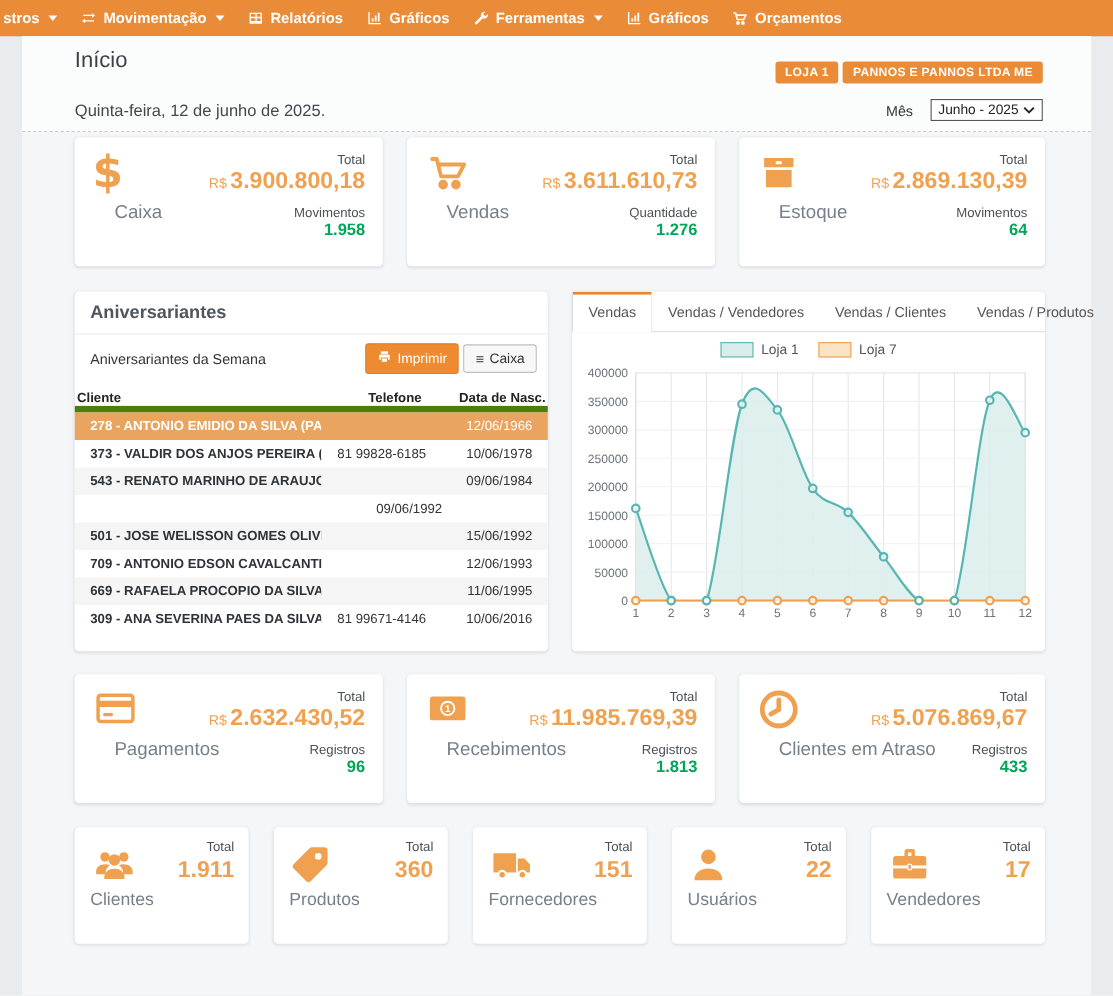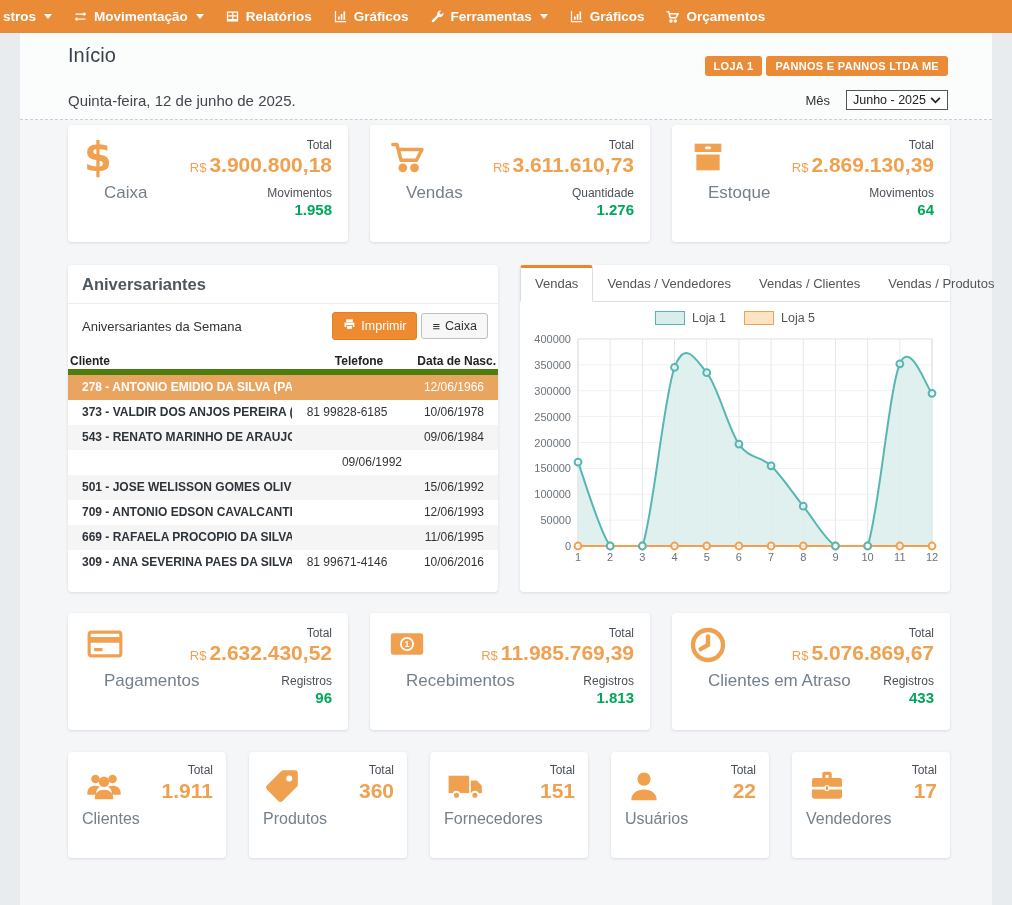--- a/index.html
+++ b/index.html
@@ -287,21 +287,21 @@
       <div class="tab">Vendas / Clientes</div>
       <div class="tab">Vendas / Produtos</div>
     </div>
     <div class="legend">
       <div class="legend-item">
         <span class="swatch" style="border-color: rgb(87, 182, 178); background: rgb(217, 237, 236);"></span>
         <span>Loja 1</span>
       </div>
       <div class="legend-item">
         <span class="swatch" style="border-color: rgb(240, 161, 80); background: rgb(251, 227, 196);"></span>
-        <span>Loja 5</span>
+        <span>Loja 7</span>
       </div>
     </div>
     <svg id="sales-chart-svg" width="414" height="232" viewBox="0 0 414 232">
         <defs>
           <clipPath id="plotclip">
             <rect x="49" y="2" width="356" height="212"></rect>
           </clipPath>
         </defs>
         <line x1="50" y1="6" x2="50" y2="213" stroke="#e4e7e9" stroke-width="1"></line>
         <text x="50" y="228" text-anchor="middle" font-size="11" fill="#6b7379">1</text>

